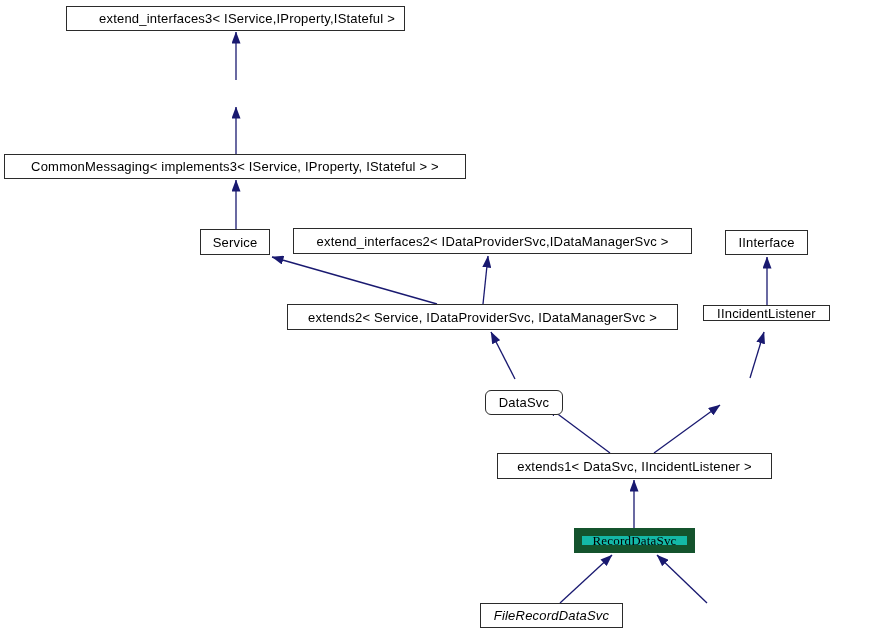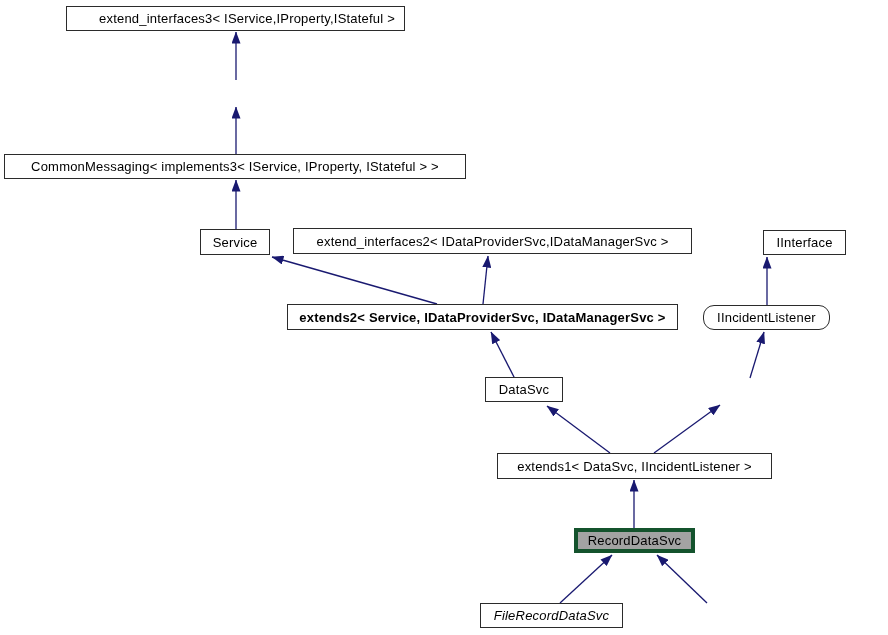--- a/index.html
+++ b/index.html
@@ -24,23 +24,24 @@
     align-items: center;
     justify-content: center;
     font-size: 13px;
     color: #000000;
     white-space: nowrap;
     letter-spacing: 0.2px;
     cursor: pointer;
     z-index: 2;
   }
   .node.selected {
-    background: #a3a3a3;
-    border: 4px solid #14532d;
+    background: #14b8a6;
+    border: 8px solid #14532d;
     cursor: default;
+    font-family: Liberation Serif, serif;
   }
 </style>
 </head>
 <body>
 
 <div class="canvas">
 
   <svg class="edge-layer" width="888" height="635" viewBox="0 0 888 635">
     <defs>
       <marker id="arrow" viewBox="0 0 12 9" markerWidth="12" markerHeight="9" refX="11.5" refY="4.5" orient="auto" markerUnits="userSpaceOnUse">
@@ -61,21 +62,21 @@
       <line x1="634" y1="528" x2="634" y2="480" marker-end="url(#arrow)"></line>
       <line x1="560" y1="603" x2="612" y2="555" marker-end="url(#arrow)"></line>
       <line x1="707" y1="603" x2="657" y2="555" marker-end="url(#arrow)"></line>
     </g>
   </svg>
 
   <div class="node" style="left:66px;  top:6px;   width:339px; height:25px;padding-left:23px;">extend_interfaces3&lt; IService,IProperty,IStateful &gt;</div>
   <div class="node" style="left:4px;   top:154px; width:462px; height:25px;">CommonMessaging&lt; implements3&lt; IService, IProperty, IStateful &gt; &gt;</div>
   <div class="node" style="left:200px; top:229px; width:70px;  height:26px;">Service</div>
   <div class="node" style="left:293px; top:228px; width:399px; height:26px;">extend_interfaces2&lt; IDataProviderSvc,IDataManagerSvc &gt;</div>
-  <div class="node" style="left:725px; top:230px; width:83px;  height:25px;margin-left:38px;">IInterface</div>
-  <div class="node" style="left:287px; top:304px; width:391px; height:26px;font-weight:bold;">extends2&lt; Service, IDataProviderSvc, IDataManagerSvc &gt;</div>
-  <div class="node" style="left:703px; top:305px; width:127px; height:25px;border-radius:11px;">IIncidentListener</div>
-  <div class="node" style="left:485px; top:377px; width:78px;  height:25px;">DataSvc</div>
+  <div class="node" style="left:725px; top:230px; width:83px;  height:25px;">IInterface</div>
+  <div class="node" style="left:287px; top:304px; width:391px; height:26px;">extends2&lt; Service, IDataProviderSvc, IDataManagerSvc &gt;</div>
+  <div class="node" style="left:703px; top:305px; width:127px; height:16px;">IIncidentListener</div>
+  <div class="node" style="left:485px; top:390px; width:78px;  height:25px;border-radius:6px;">DataSvc</div>
   <div class="node" style="left:497px; top:453px; width:275px; height:26px;">extends1&lt; DataSvc, IIncidentListener &gt;</div>
   <div class="node selected" style="left:574px; top:528px; width:121px; height:25px;">RecordDataSvc</div>
   <div class="node" style="left:480px; top:603px; width:143px; height:25px;font-style:italic;">FileRecordDataSvc</div>
 
 </div>
 
 </body></html>

